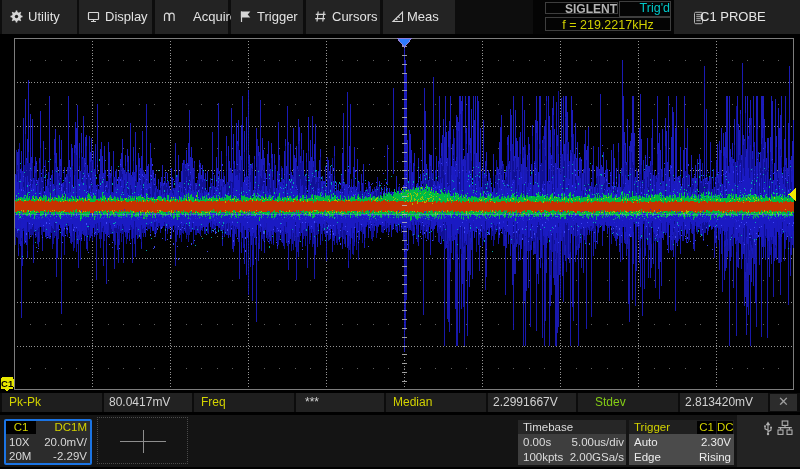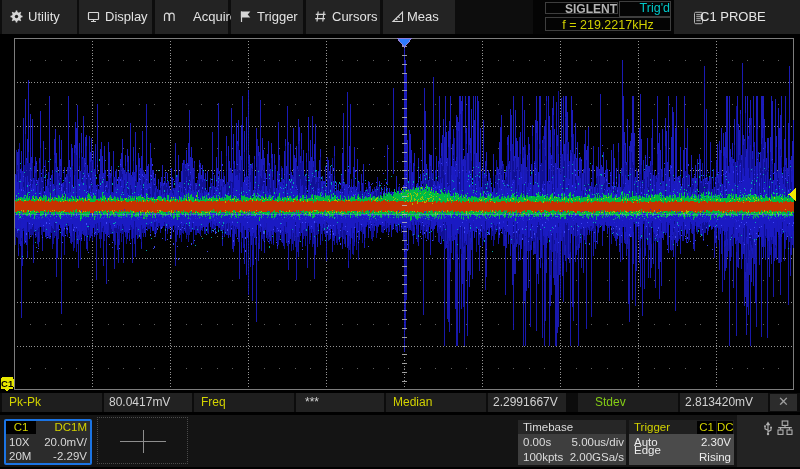--- a/index.html
+++ b/index.html
@@ -83,21 +83,21 @@
 <text x="7.2" y="386.5" font-size="9.5" font-weight="bold" fill="#000" text-anchor="middle">C1</text>
 </g>
 </svg>
 
 <div class="abs" style="left:0;top:393px;width:800px;height:19px;background:#0c0c0c;font-size:12px">
   <div class="abs" style="left:2px;top:0;width:100px;height:19px;background:#1e1e1e;color:#d2d200;line-height:19px;padding-left:7px">Pk-Pk</div>
   <div class="abs" style="left:104px;top:0;width:88px;height:19px;background:#222222;color:#d2d2d2;line-height:19px;padding-left:5px">80.0417mV</div>
   <div class="abs" style="left:194px;top:0;width:100px;height:19px;background:#1e1e1e;color:#d2d200;line-height:19px;padding-left:7px">Freq</div>
   <div class="abs" style="left:296px;top:0;width:88px;height:19px;background:#222222;color:#d2d2d2;line-height:19px;padding-left:9px">***</div>
   <div class="abs" style="left:386px;top:0;width:100px;height:19px;background:#1e1e1e;color:#d2d200;line-height:19px;padding-left:7px">Median</div>
-  <div class="abs" style="left:488px;top:0;width:78px;height:19px;background:#222222;color:#d2d2d2;line-height:19px;padding-left:5px">2.2991667V</div>
+  <div class="abs" style="left:488px;top:0;width:88px;height:19px;background:#222222;color:#d2d2d2;line-height:19px;padding-left:5px">2.2991667V</div>
   <div class="abs" style="left:578px;top:0;width:100px;height:19px;background:#1e1e1e;color:#84cc16;line-height:19px;padding-left:17px">Stdev</div>
   <div class="abs" style="left:680px;top:0;width:88px;height:19px;background:#222222;color:#d2d2d2;line-height:19px;padding-left:5px">2.813420mV</div>
   <div class="abs" style="left:770px;top:1px;width:27px;height:17px;background:#2c2c2c;color:#a0a0a0;text-align:center;line-height:16px;font-size:13px">✕</div>
 </div>
 
 <div class="abs" style="left:0;top:415px;width:800px;height:52px;background:#141414">
 <div class="abs" style="left:737px;top:0;width:63px;height:52px;background:#232323"></div>
 </div>
 
 <div class="abs" style="left:4px;top:419px;width:88px;height:46px;background:#2c2c2c;border:2px solid #1b74e4;border-radius:2px;font-size:11.5px;color:#d8d8d8">
@@ -124,21 +124,21 @@
   </div>
 </div>
 
 <div class="abs" style="left:629px;top:420px;width:105px;height:45px;background:#1f1f1f;font-size:11.5px">
   <div class="abs" style="left:5px;top:1px;color:#d2d200">Trigger</div>
   <div class="abs" style="left:68px;top:1px;width:19px;height:13px;background:#000;color:#d2d200;text-align:center;line-height:13px">C1</div>
   <div class="abs" style="left:88px;top:1px;width:16px;height:13px;background:#000;color:#d2d200;text-align:left;line-height:13px">DC</div>
   <div class="abs" style="left:0;top:14px;width:105px;height:31px;background:#4b4b4b;color:#ececec">
     <div class="abs" style="left:5px;top:2px">Auto</div>
       <div class="abs" style="right:3px;top:2px">2.30V</div>
-    <div class="abs" style="left:5px;top:10px">Edge</div>
+    <div class="abs" style="left:5px;top:17px">Edge</div>
       <div class="abs" style="right:3px;top:17px">Rising</div>
   </div>
 </div>
 <svg style="position:absolute;left:762px;top:421px" width="12" height="15" viewBox="0 0 12 15">
     <g stroke="#b0b0b0" stroke-width="1.1" fill="none">
       <path d="M6 1.8v10.6M6 1.5 4.6 3.8h2.8zM6 9.3 3 7.8V6.1M6 10.8l3-1.7V7.4"></path>
       <circle cx="3" cy="5.2" r="1" fill="#b0b0b0" stroke="none"></circle>
       <rect x="8.1" y="5.7" width="1.9" height="1.9" fill="#b0b0b0" stroke="none"></rect>
       <circle cx="6" cy="13" r="1.2" fill="#b0b0b0" stroke="none"></circle>
     </g>

